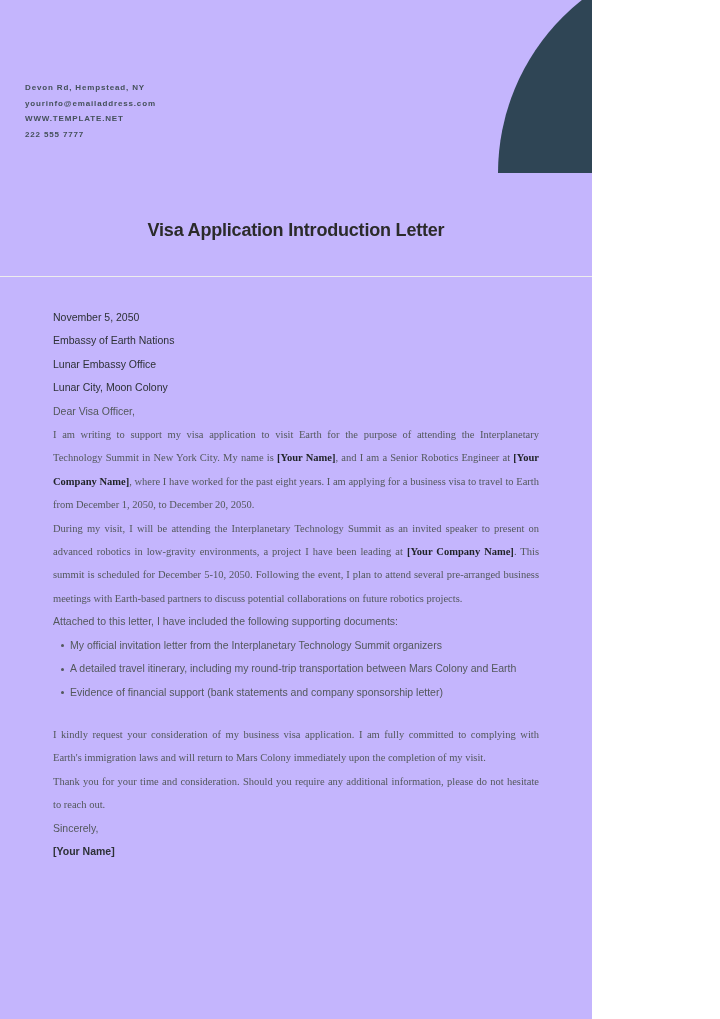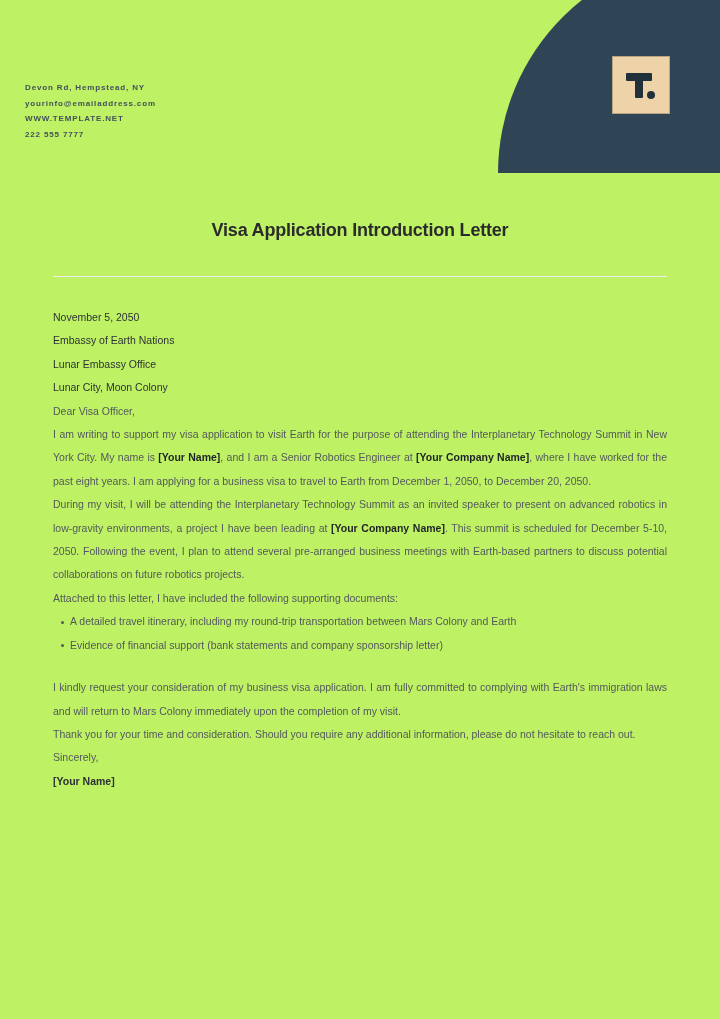--- a/index.html
+++ b/index.html
@@ -7,23 +7,23 @@
   html, body {
     width:720px;
     height:1019px;
     background:#ffffff;
     font-family:"Liberation Sans", sans-serif;
     -webkit-font-smoothing:antialiased;
   }
 
   .page {
     position:relative;
-    width:720px;
+    width:592px;
     height:1019px;
-    background:#bef264;
+    background:#c4b5fd;
     overflow:hidden;
   }
 
   
   .header {
     position:relative;
     width:720px;
     height:182px;
   }
 
@@ -120,20 +120,21 @@
     font-size:10.5px;
     line-height:23.4px;
   }
 
   .salutation { line-height:23.4px; }
 
   p.para {
     text-align:justify;
     text-justify:inter-word;
     line-height:23.4px;
+    font-family:Liberation Serif, serif;
   }
 
   p.para b, .addr-line b { color:#1f2327; font-weight:700; }
 
   .bullets { list-style:none; margin:0; padding:0; }
   .bullets li {
     position:relative;
     padding-left:17px;
     line-height:23.4px;
   }
@@ -196,20 +197,21 @@
 
     <div class="salutation">Dear Visa Officer,</div>
 
     <p class="para"><span>I am writing to support my visa application to visit Earth for the purpose of attending the Interplanetary Technology Summit in New York City. My name is </span><b>[Your Name]</b><span>, and I am a Senior Robotics Engineer at </span><b>[Your Company Name]</b><span>, where I have worked for the past eight years. I am applying for a business visa to travel to Earth from December 1, 2050, to December 20, 2050.</span></p>
 
     <p class="para"><span>During my visit, I will be attending the Interplanetary Technology Summit as an invited speaker to present on advanced robotics in low-gravity environments, a project I have been leading at </span><b>[Your Company Name]</b><span>. This summit is scheduled for December 5-10, 2050. Following the event, I plan to attend several pre-arranged business meetings with Earth-based partners to discuss potential collaborations on future robotics projects.</span></p>
 
     <div>Attached to this letter, I have included the following supporting documents:</div>
 
     <ul class="bullets">
+      <li>My official invitation letter from the Interplanetary Technology Summit organizers</li>
       <li>A detailed travel itinerary, including my round-trip transportation between Mars Colony and Earth</li>
       <li>Evidence of financial support (bank statements and company sponsorship letter)</li>
     </ul>
 
     <div class="gap"></div>
 
     <p class="para">I kindly request your consideration of my business visa application. I am fully committed to complying with Earth's immigration laws and will return to Mars Colony immediately upon the completion of my visit.</p>
 
     <p class="para">Thank you for your time and consideration. Should you require any additional information, please do not hesitate to reach out.</p>
 

